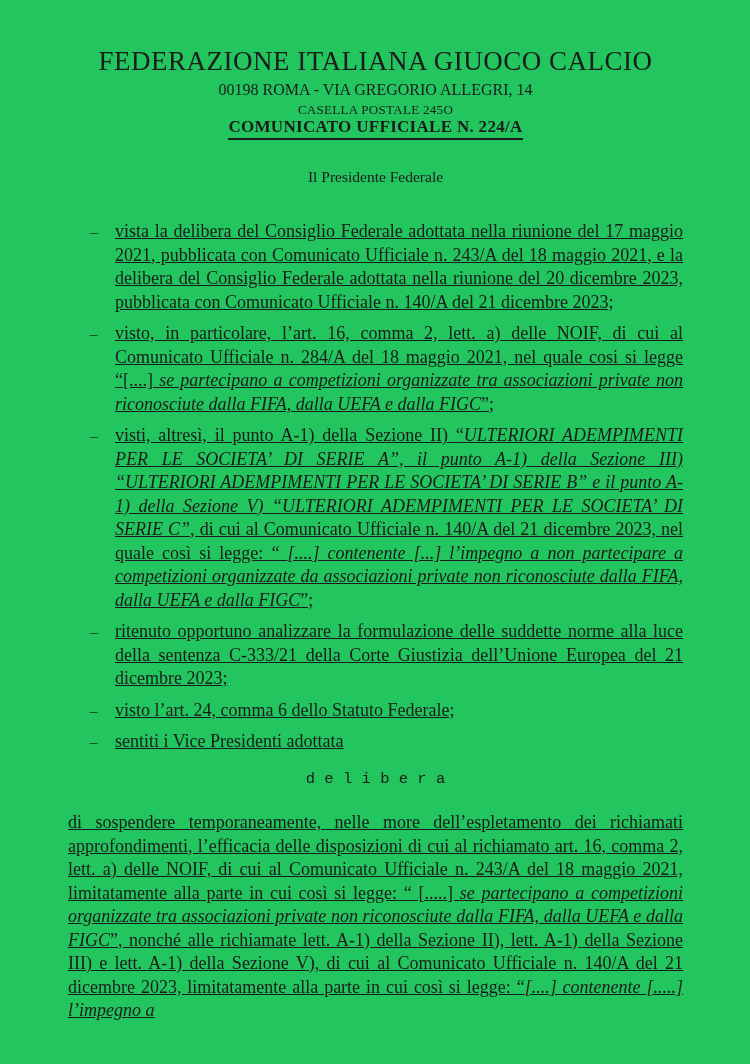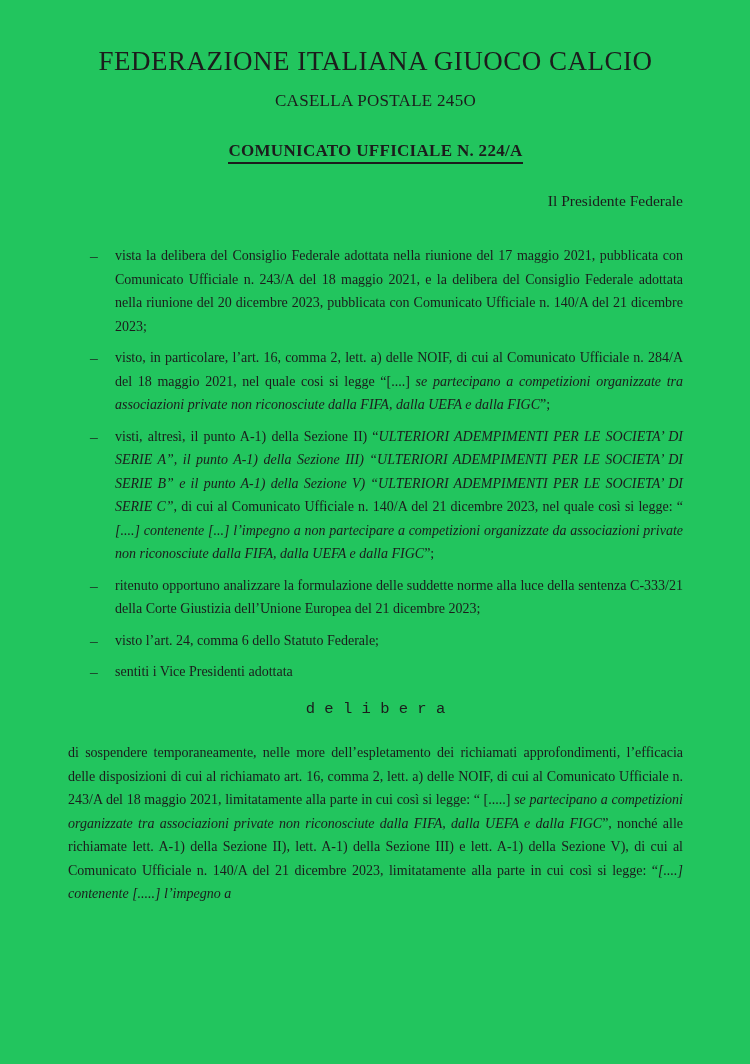--- a/index.html
+++ b/index.html
@@ -22,74 +22,76 @@
     font-weight: normal;
     letter-spacing: 0.5px;
     line-height: 31px;
   }
   .org-address {
     font-size: 16px;
     line-height: 21px;
     margin-top: 2px;
   }
   .org-postal {
-    font-size: 17px;
+    font-size: 13px;
     line-height: 15px;
-    margin-top: 16px;
+    margin-top: 2px;
     letter-spacing: 0.3px;
   }
-  .doc-title-row { text-align: center; margin-top: 33px; }
+  .doc-title-row { text-align: center; }
   .doc-title {
     display: inline-block;
     font-size: 17px;
     font-weight: bold;
     letter-spacing: 0.3px;
     border-bottom: 2px solid #1c1c1c;
     padding-bottom: 1px;
   }
   .doc-subtitle {
-    text-align: right;
+    text-align: center;
     font-size: 15.5px;
     margin-top: 27px;
     line-height: 20px;
   }
   .bullet-list { margin-top: 33px; }
   .bullet {
     position: relative;
     padding-left: 47px;
     margin-bottom: 8px;
   }
   .dash {
     position: absolute;
     left: 22px; top: 0;
     font-size: 15.5px;
     line-height: 23.5px;
   }
   .btext, .closing {
-    font-size: 14px;
+    font-size: 18px;
     line-height: 23.5px;
     text-align: justify;
+    text-decoration: underline;
   }
   .decision-word {
     text-align: center;
     font-size: 15.5px;
     line-height: 23.5px;
     margin-top: 14px;
     font-family: Liberation Mono, monospace;
   }
   .closing { margin-top: 20px; }
   i { font-style: italic; }
 </style>
 </head>
 <body>
 
 <div class="page">
 
   <div class="letterhead">
     <div class="org-name">FEDERAZIONE ITALIANA GIUOCO CALCIO</div>
+    <div class="org-address">00198 ROMA - VIA GREGORIO ALLEGRI, 14</div>
     <div class="org-postal">CASELLA POSTALE 245O</div>
   </div>
 
   <div class="doc-title-row">
     <span class="doc-title">COMUNICATO UFFICIALE N. 224/A</span>
   </div>
 
   <div class="doc-subtitle">Il Presidente Federale</div>
 
   <div class="bullet-list" id="bullet-list">

